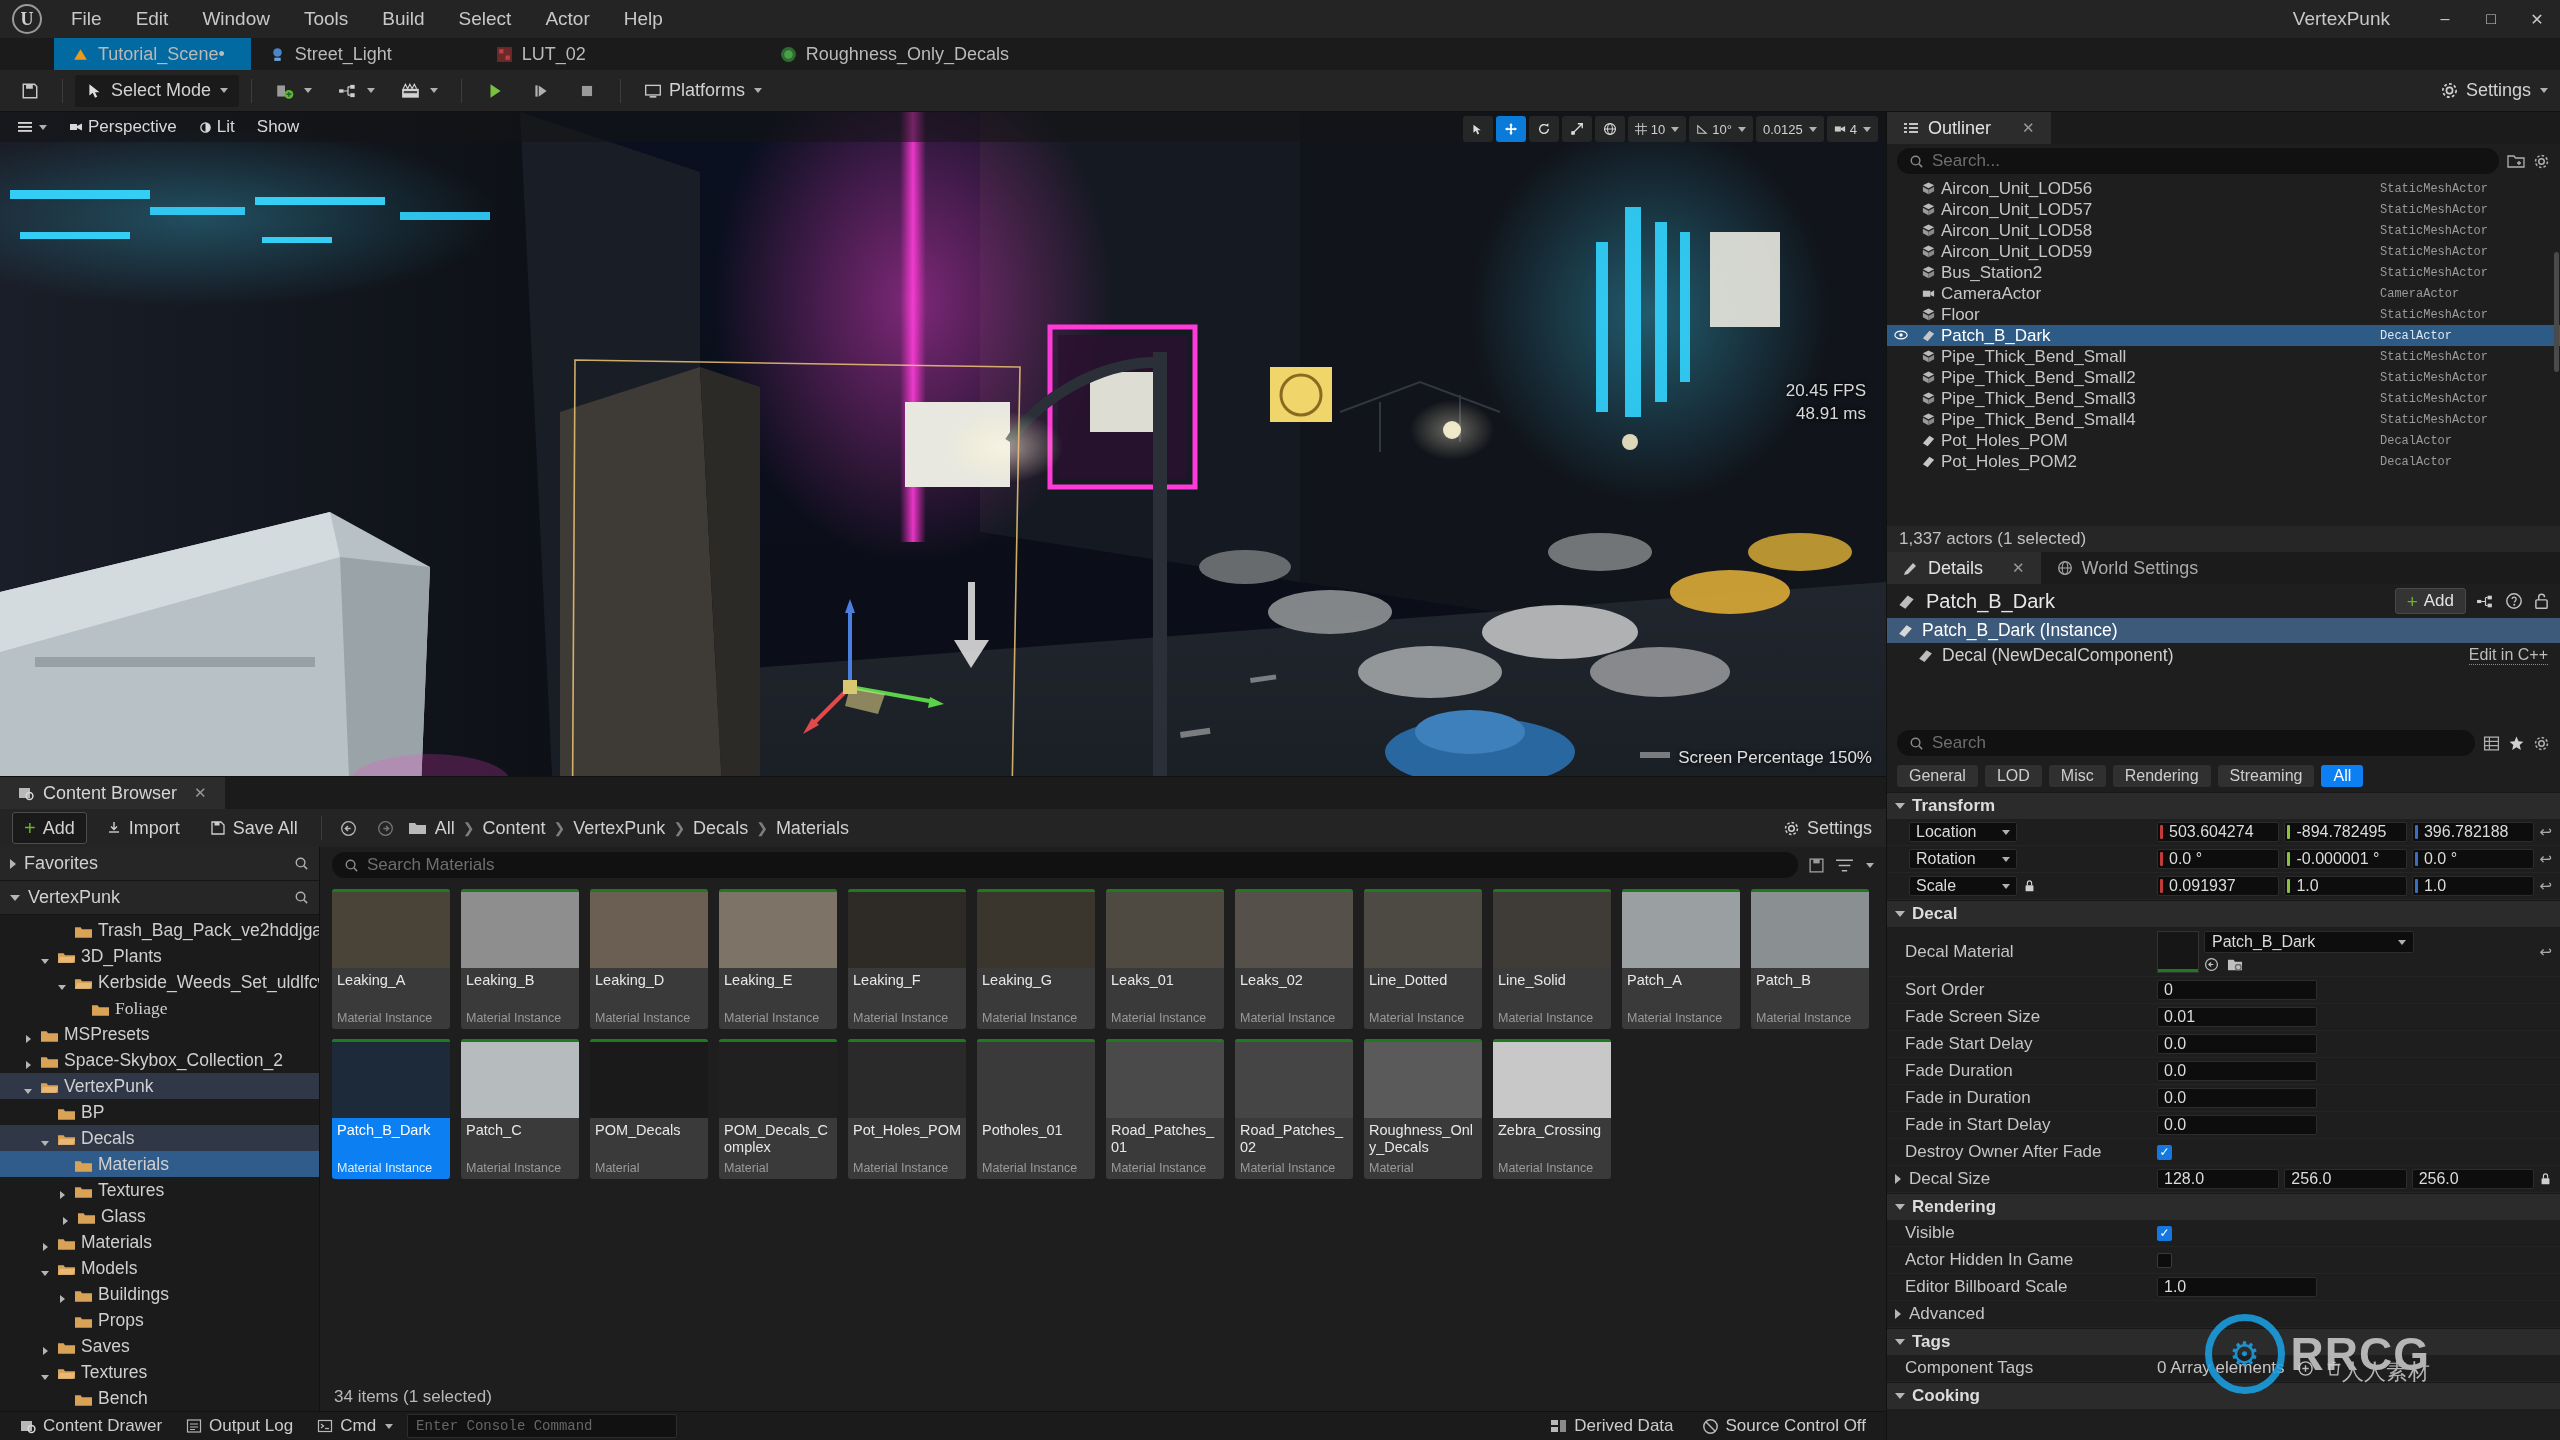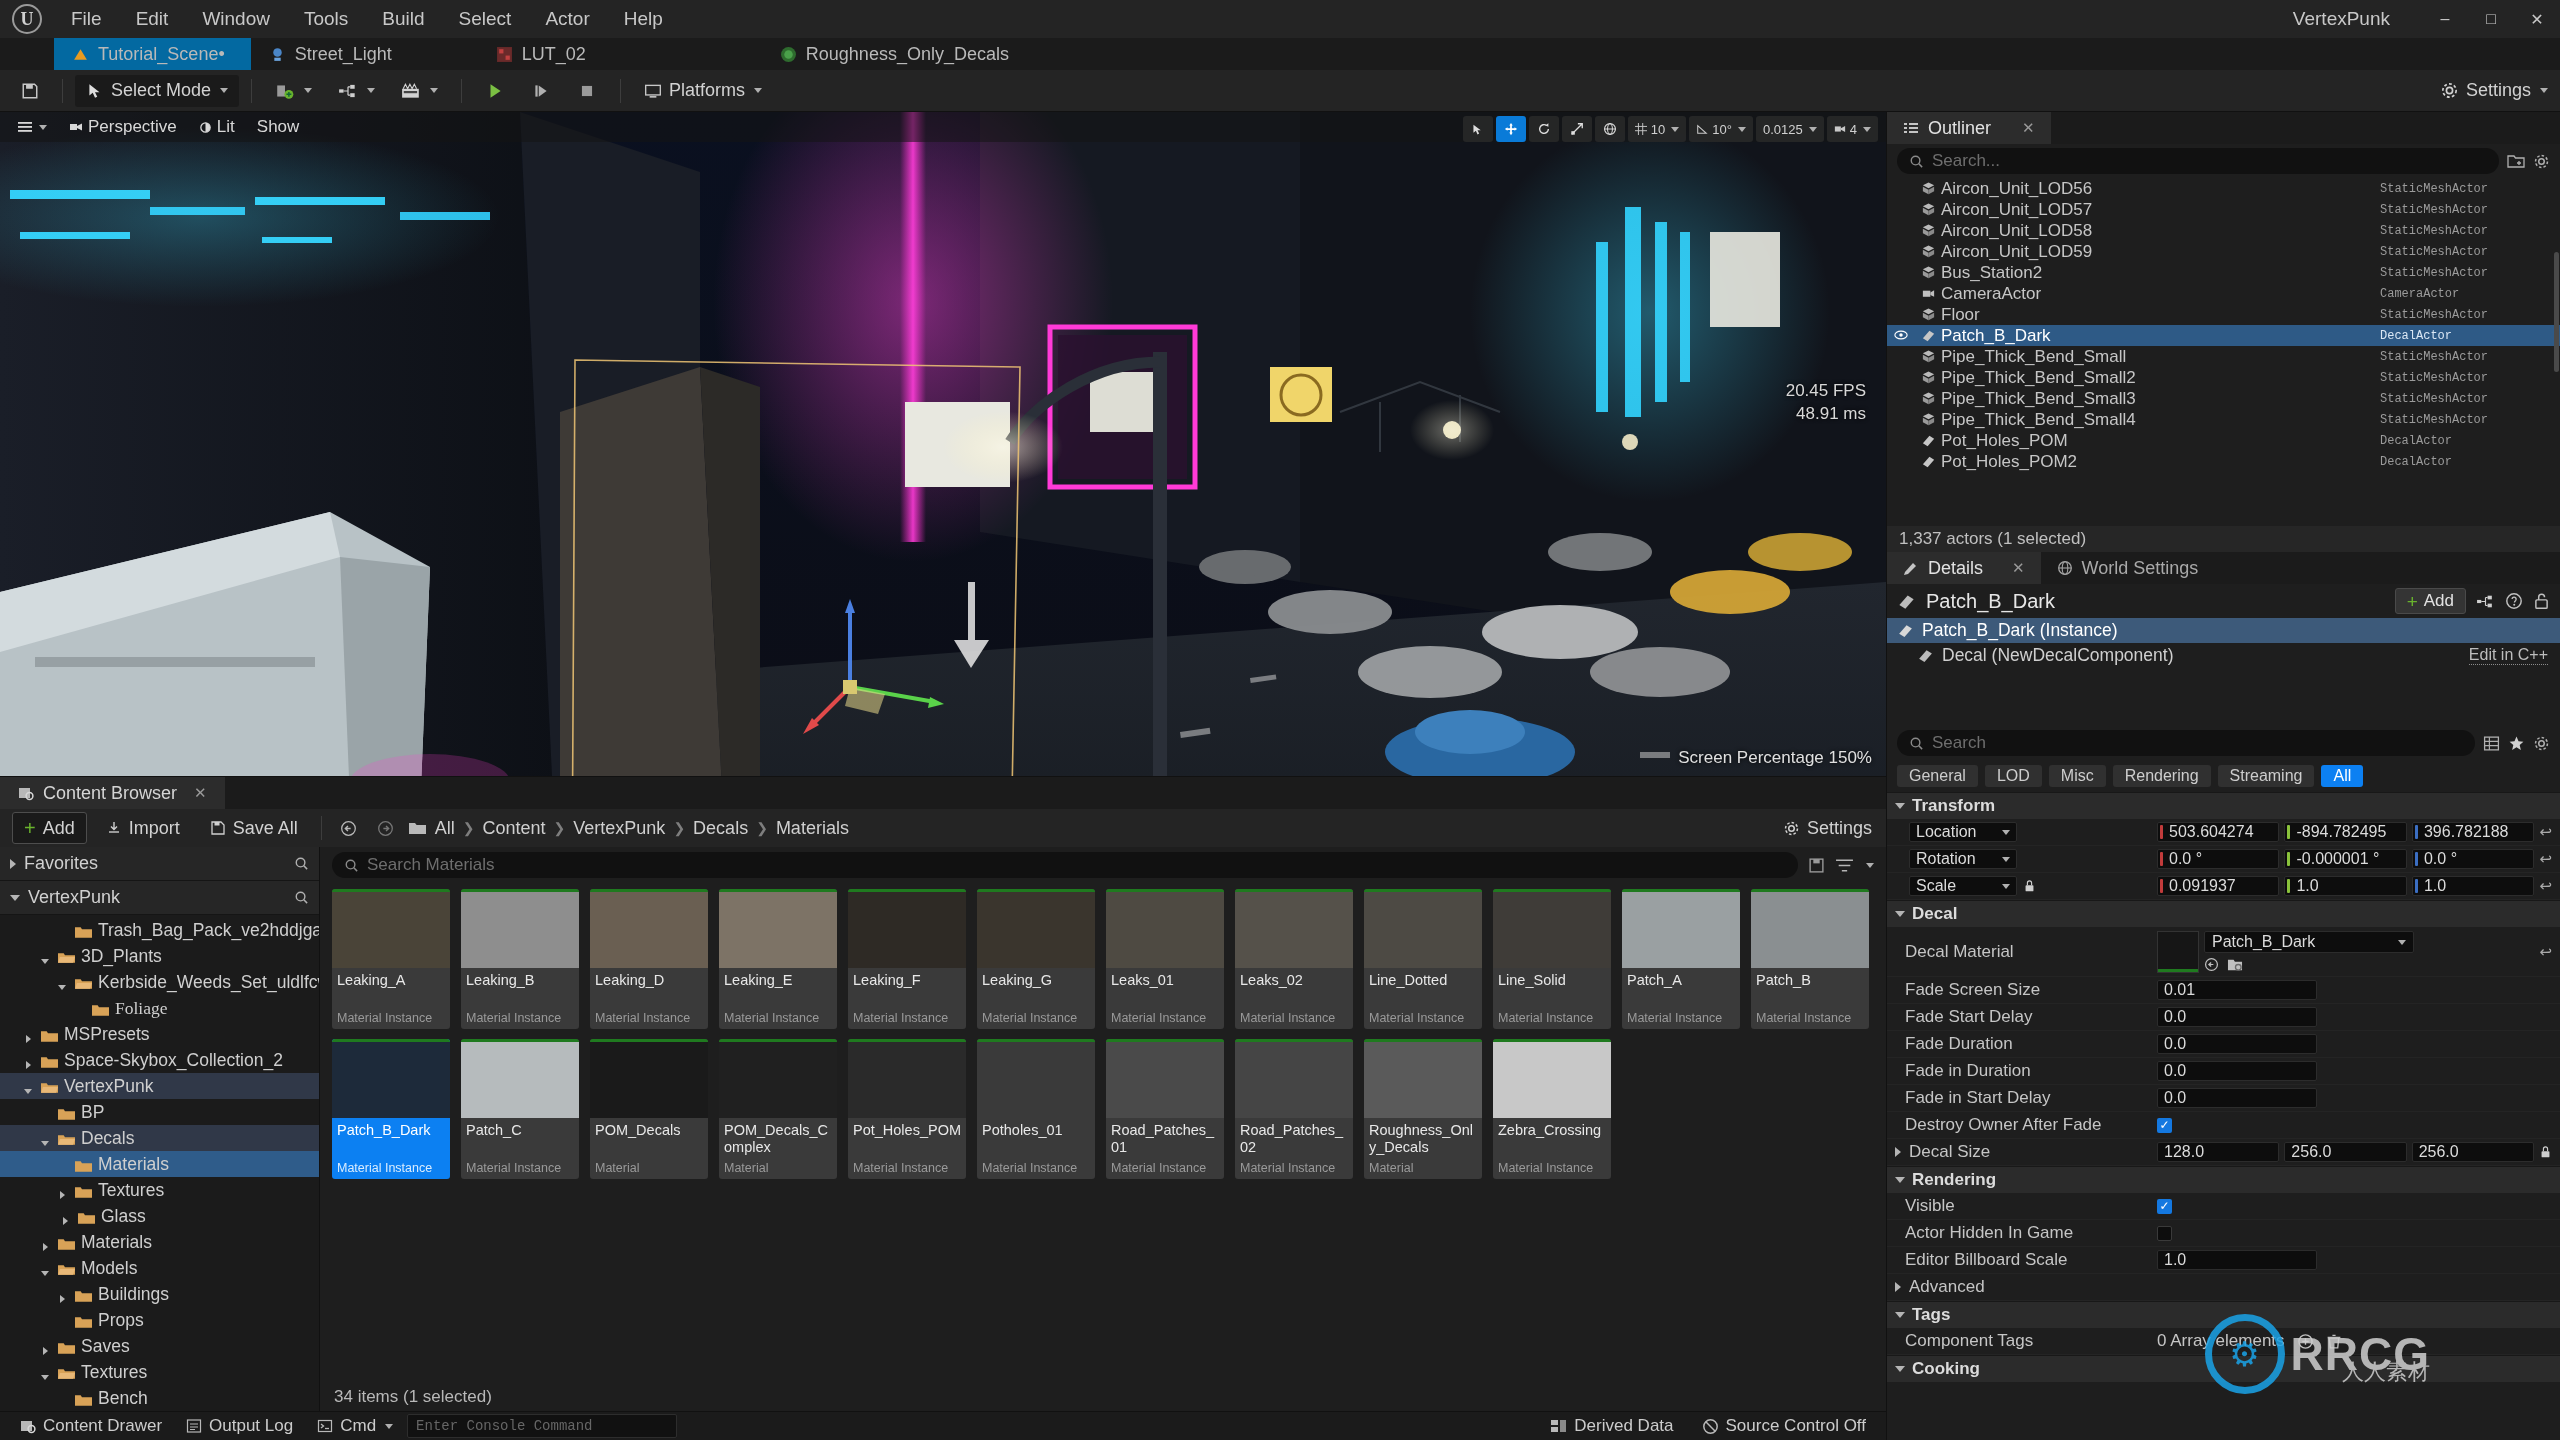--- a/index.html
+++ b/index.html
@@ -1418,20 +1418,28 @@
                 <svg width="16" height="15" viewBox="0 0 17 16">
                     <path d="M1 3h6l1.4 2H16v9H1z" fill="#c0c0c0"></path>
                     <circle cx="12" cy="11" r="3" fill="none" stroke="#6a6a6a" stroke-width="1.4"></circle>
                   </svg>
               </span>
             </span>
             <span style="color:#aaa;font-size:15px;margin-left:auto;">↩</span>
           </div>
         </div>
         <div class="prow">
+          <div class="pl">Sort Order</div>
+          <div class="pv">
+              <span class="fld" style="width:160px;">
+                <span>0</span>
+              </span>
+            </div>
+        </div>
+        <div class="prow">
           <div class="pl">Fade Screen Size</div>
           <div class="pv">
               <span class="fld" style="width:160px;">
                 <span>0.01</span>
               </span>
             </div>
         </div>
         <div class="prow">
           <div class="pl">Fade Start Delay</div>
           <div class="pv">

